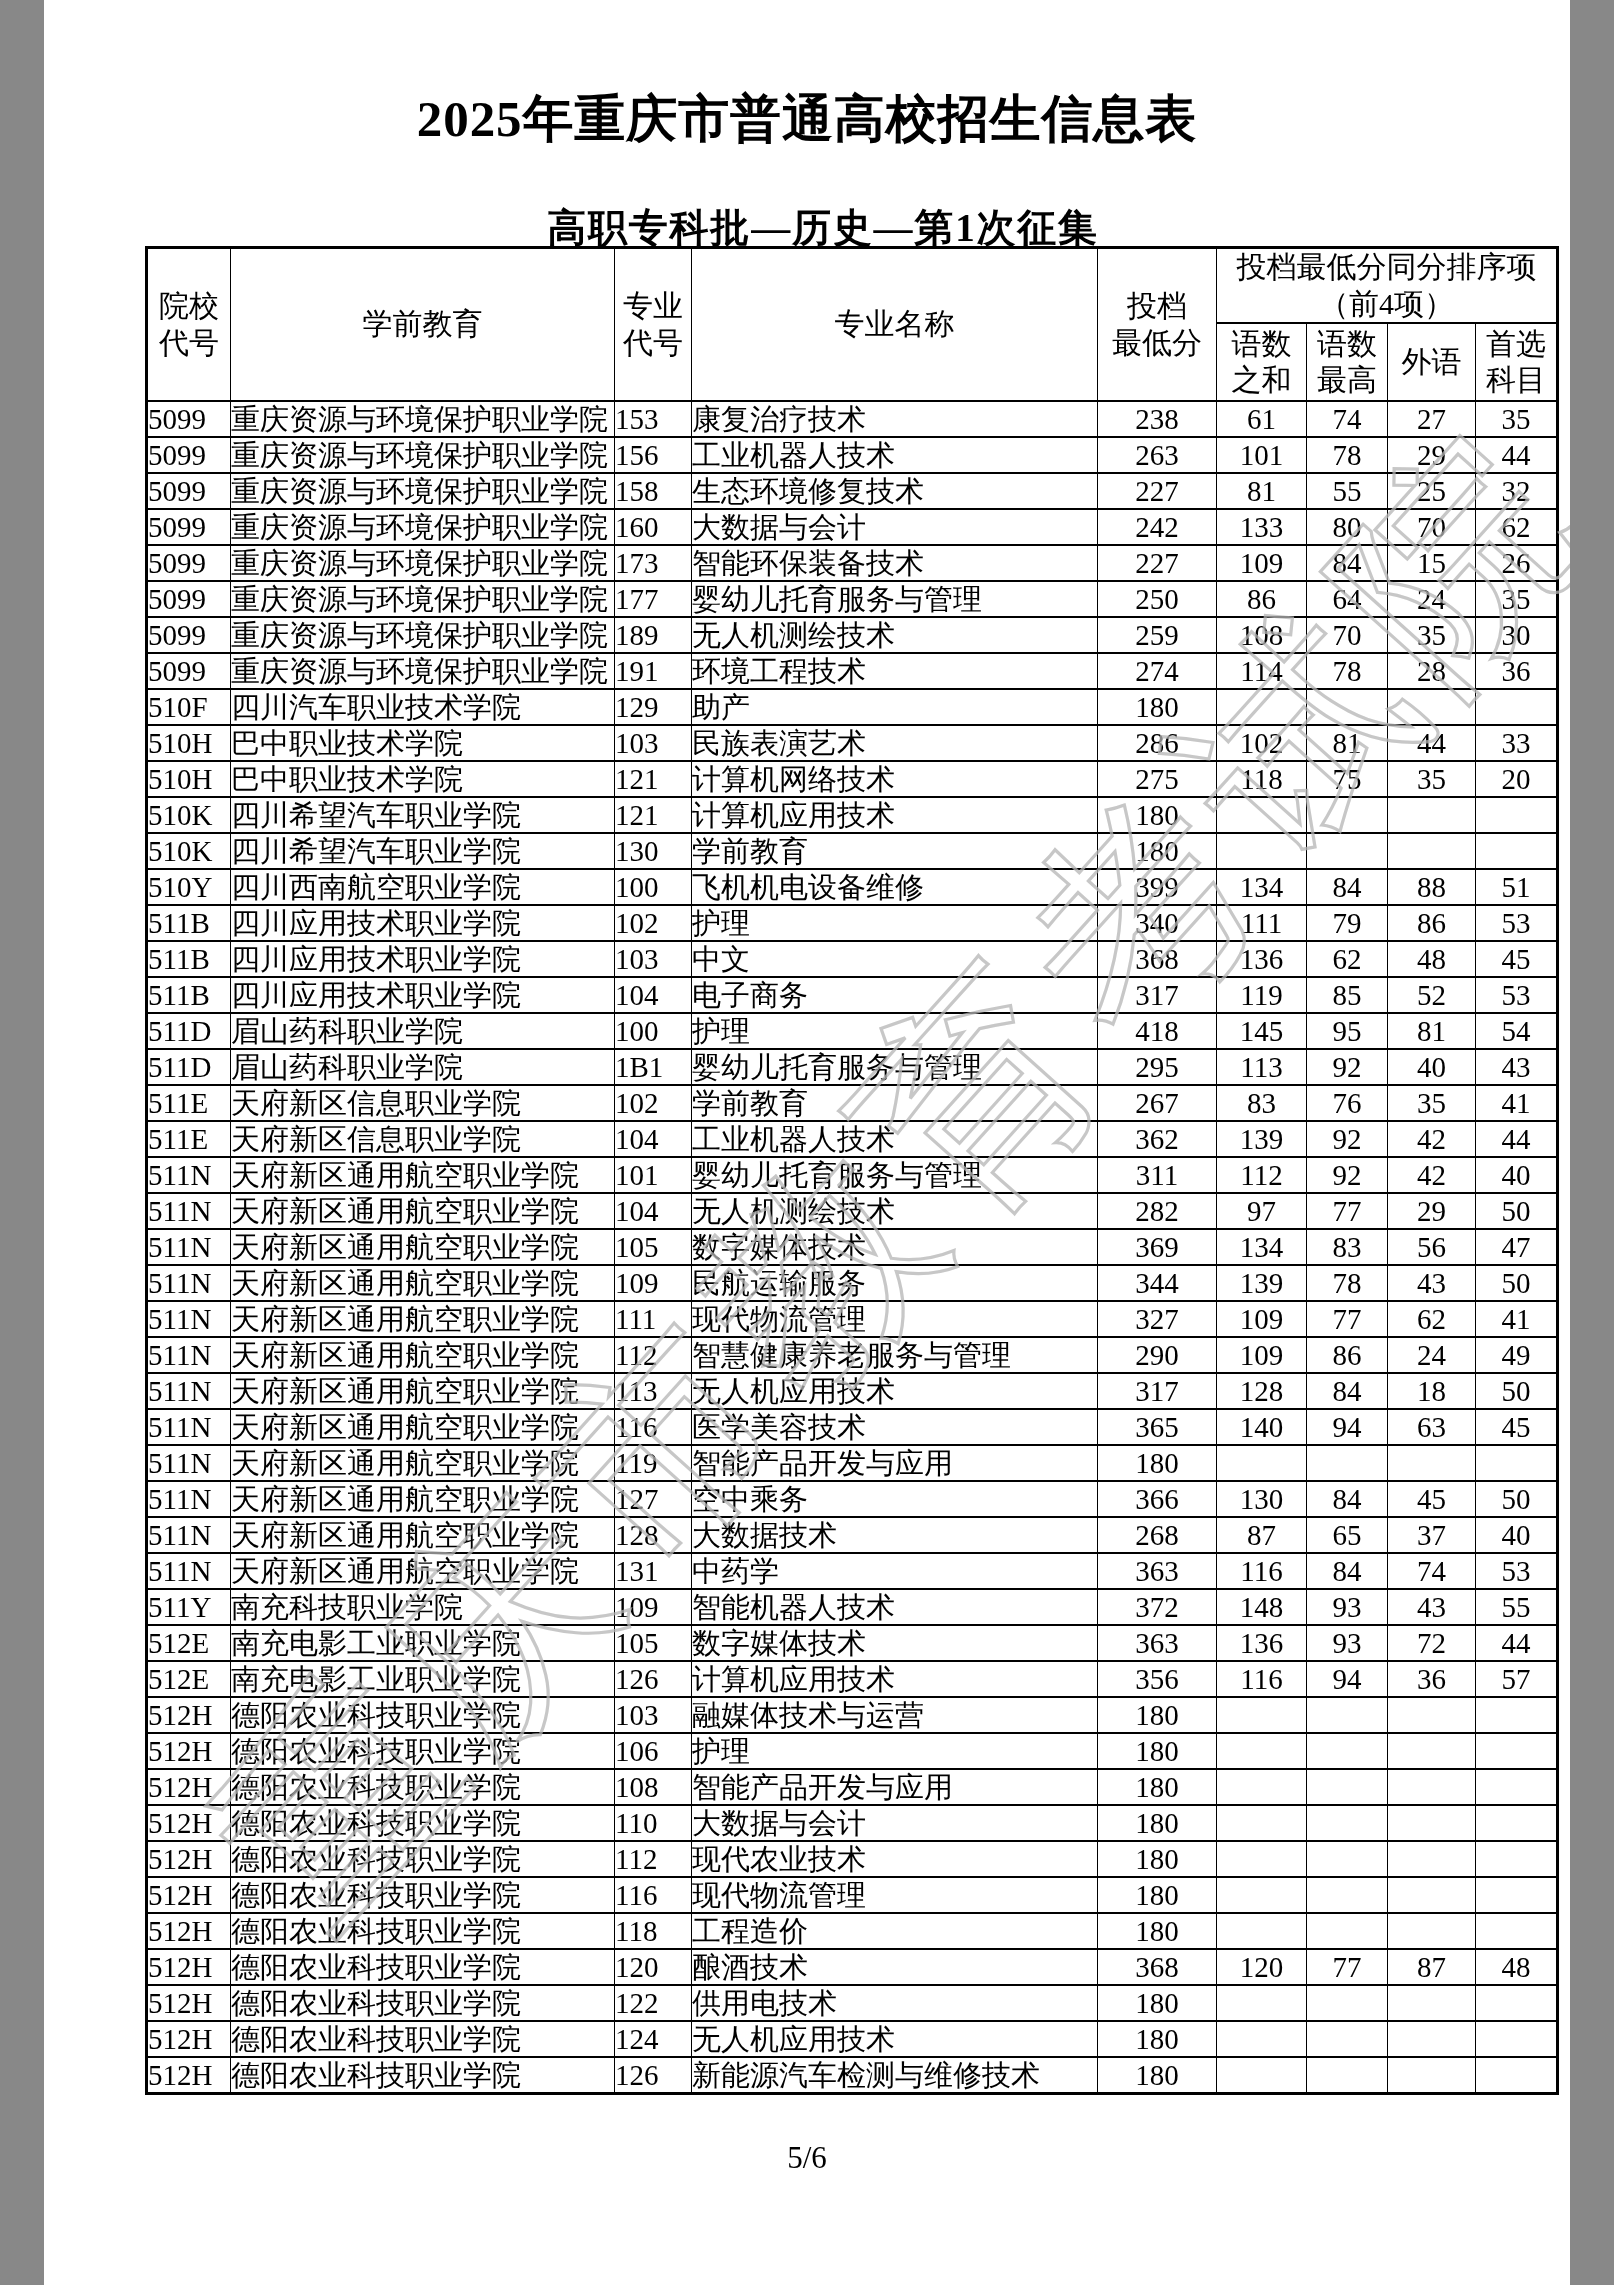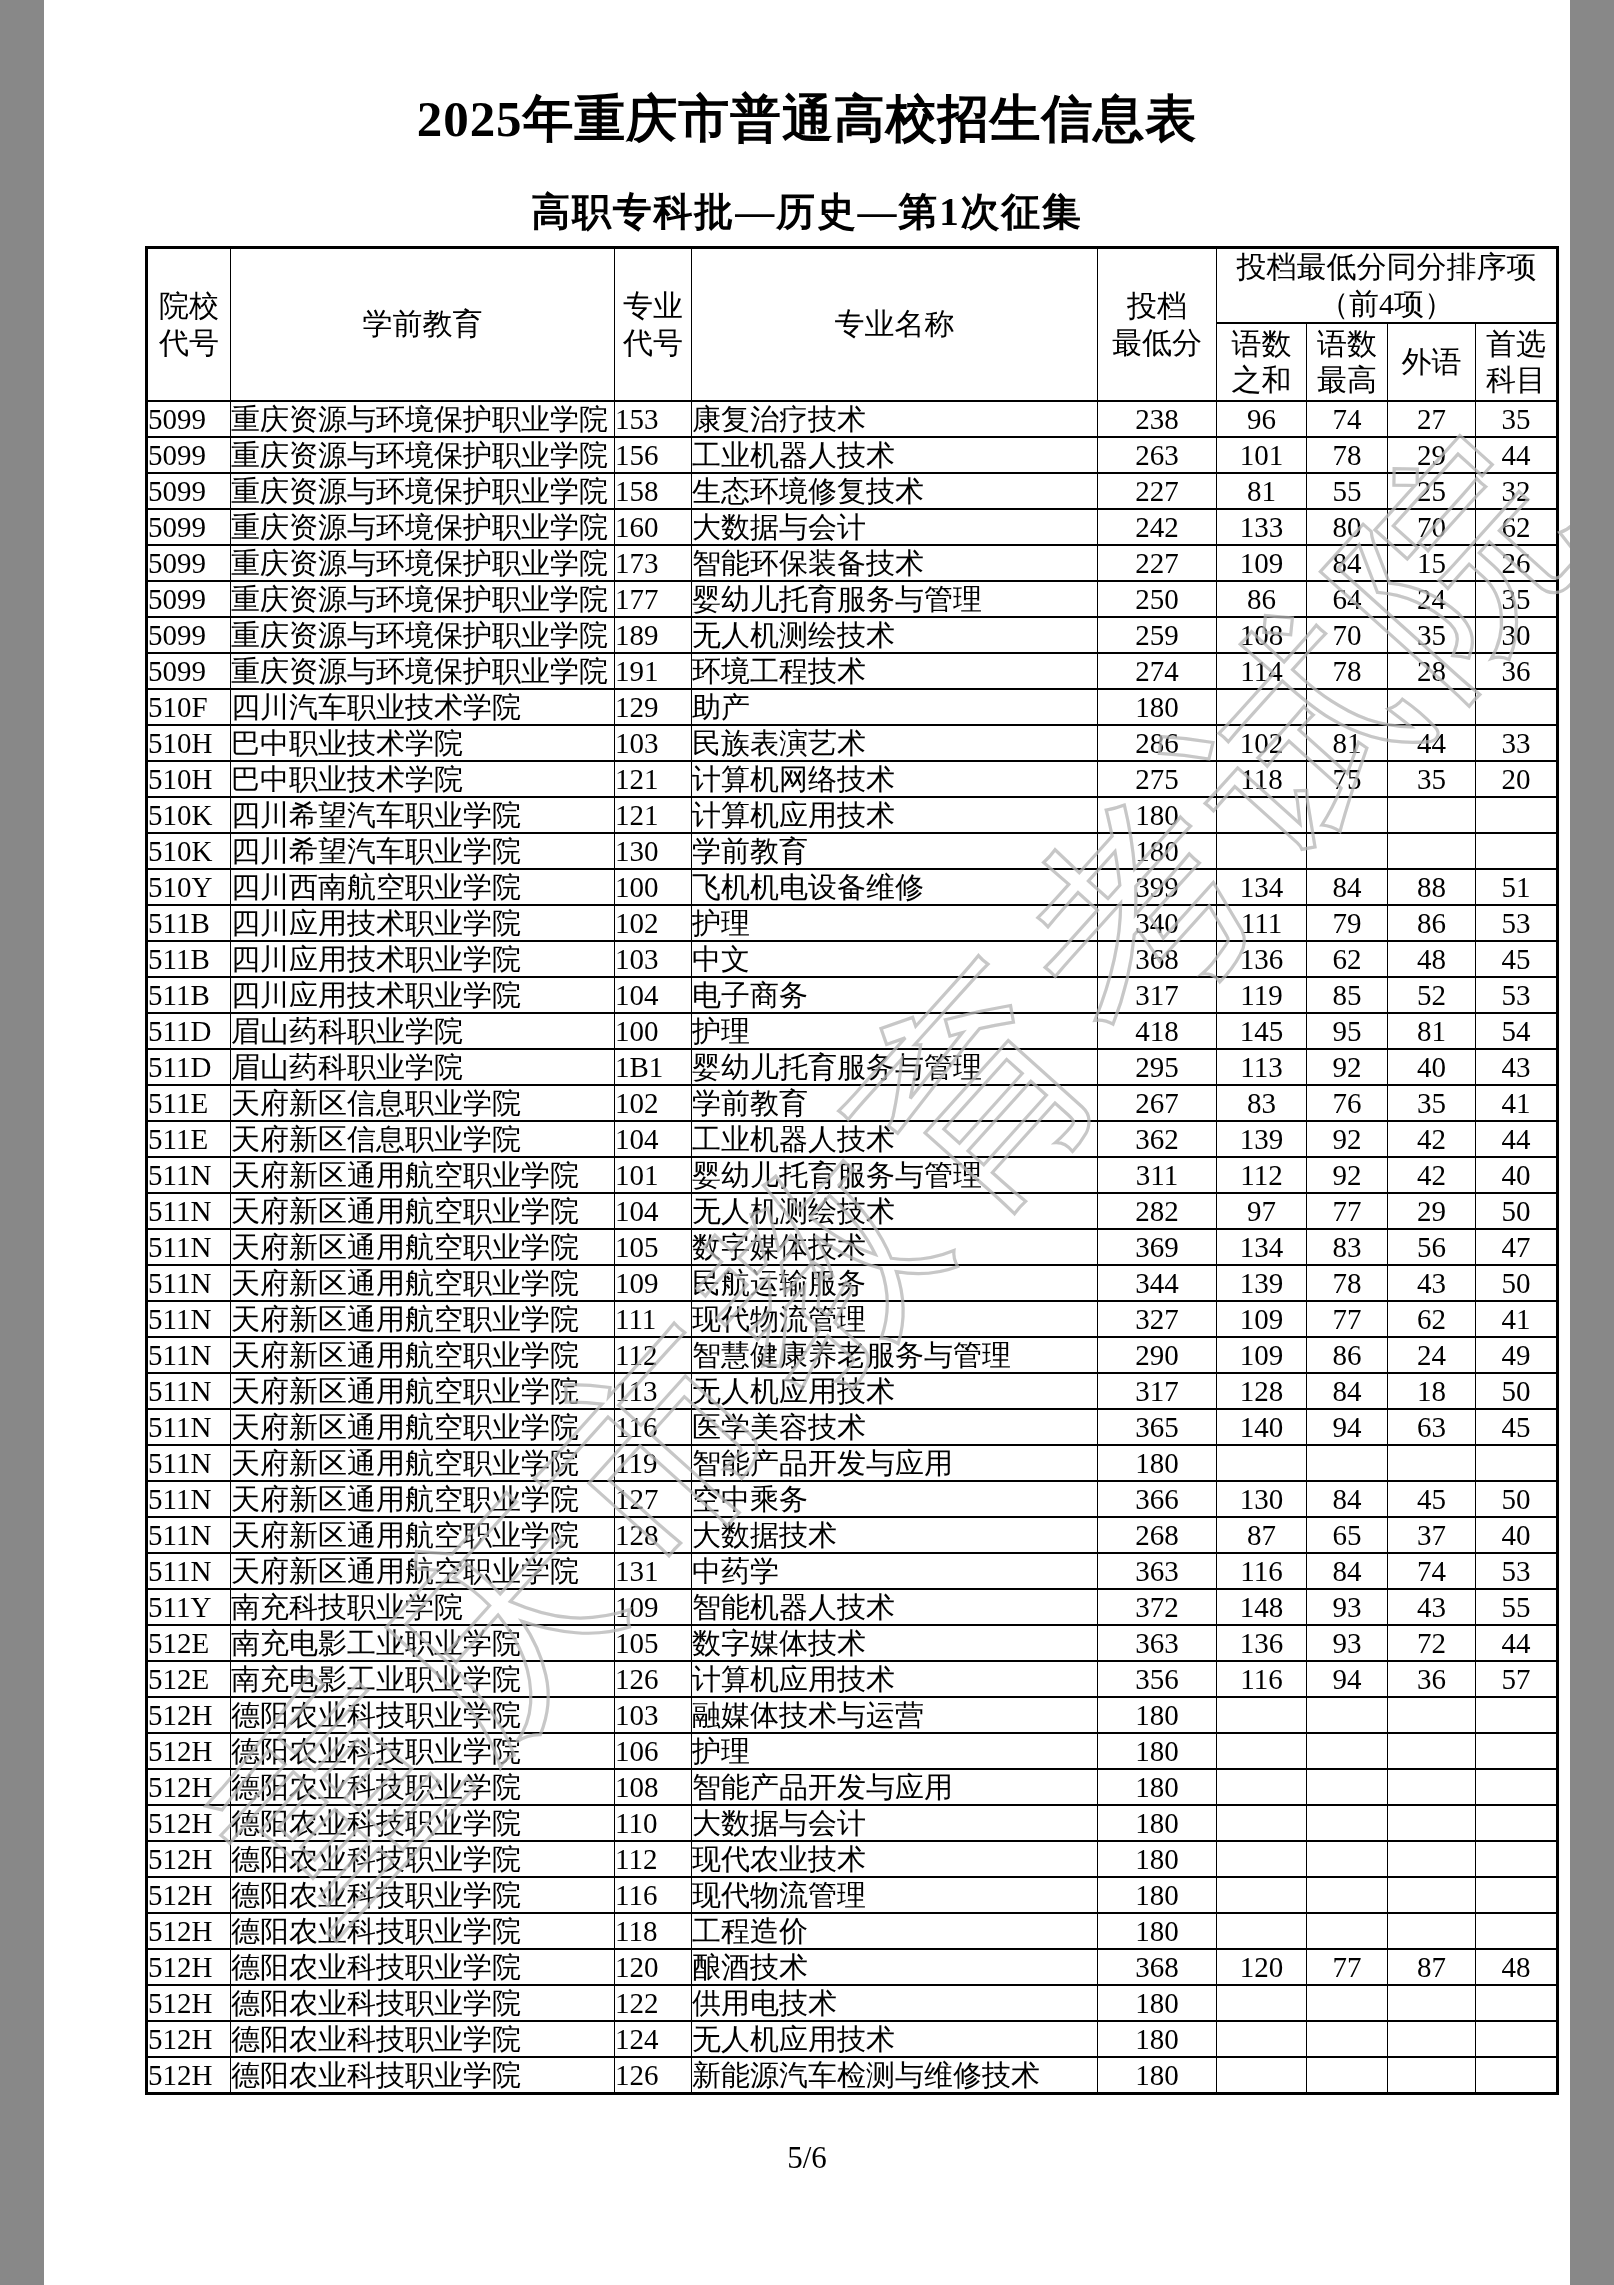--- a/index.html
+++ b/index.html
@@ -6,21 +6,21 @@
   .page{
     position:relative;width:1526px;height:2285px;margin:0 auto;
     background:#ffffff;color:#000;overflow:hidden;
     font-family:"Liberation Serif","DejaVu Serif",serif;
   }
   .title{
     position:absolute;top:85px;left:0;width:100%;margin:0;
     text-align:center;font-size:51px;font-weight:bold;letter-spacing:0.9px;
   }
   .subtitle{
-    position:absolute;top:185px;left:0;width:100%;margin:0;
+    position:absolute;top:185px;left:0;width:100%;margin:16px;
     text-align:center;font-size:39px;font-weight:bold;letter-spacing:1.8px;
   }
   table.main{
     position:absolute;left:101px;top:246px;width:1409px;
     border-collapse:collapse;table-layout:fixed;
     border:3.6px solid #000;
   }
   table.main th, table.main td{
     border-left:1.8px solid #000;border-right:1.8px solid #000;
     border-top:2.7px solid #000;border-bottom:2.7px solid #000;
@@ -98,21 +98,21 @@
       </tr>
     </thead>
     <tbody>
 
         <tr>
           <td class="c-left">5099</td>
           <td class="c-name">重庆资源与环境保护职业学院</td>
           <td class="c-left">153</td>
           <td class="c-name">康复治疗技术</td>
           <td class="c-center">238</td>
-          <td class="c-center">96</td>
+          <td class="c-center">61</td>
           <td class="c-center">74</td>
           <td class="c-center">27</td>
           <td class="c-center">35</td>
         </tr>
 
         <tr>
           <td class="c-left">5099</td>
           <td class="c-name">重庆资源与环境保护职业学院</td>
           <td class="c-left">156</td>
           <td class="c-name">工业机器人技术</td>

